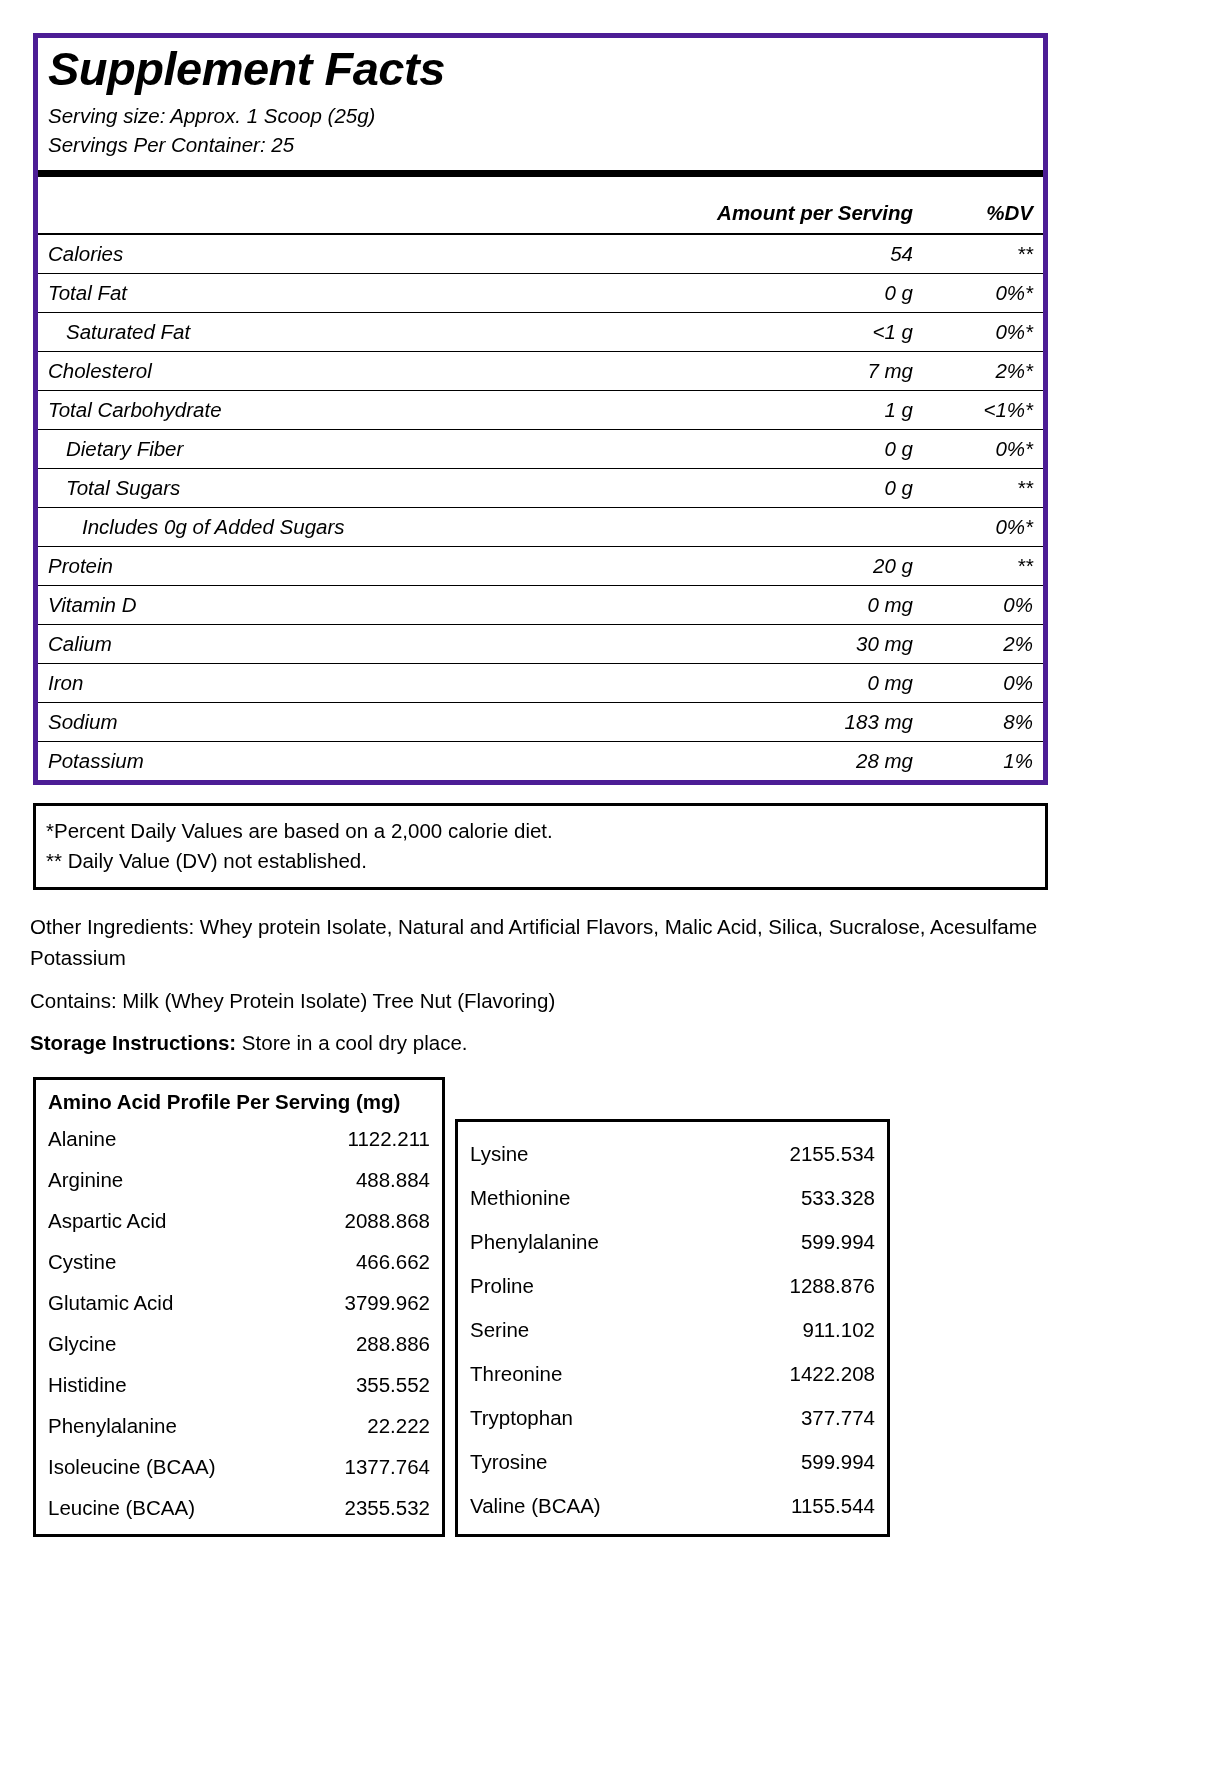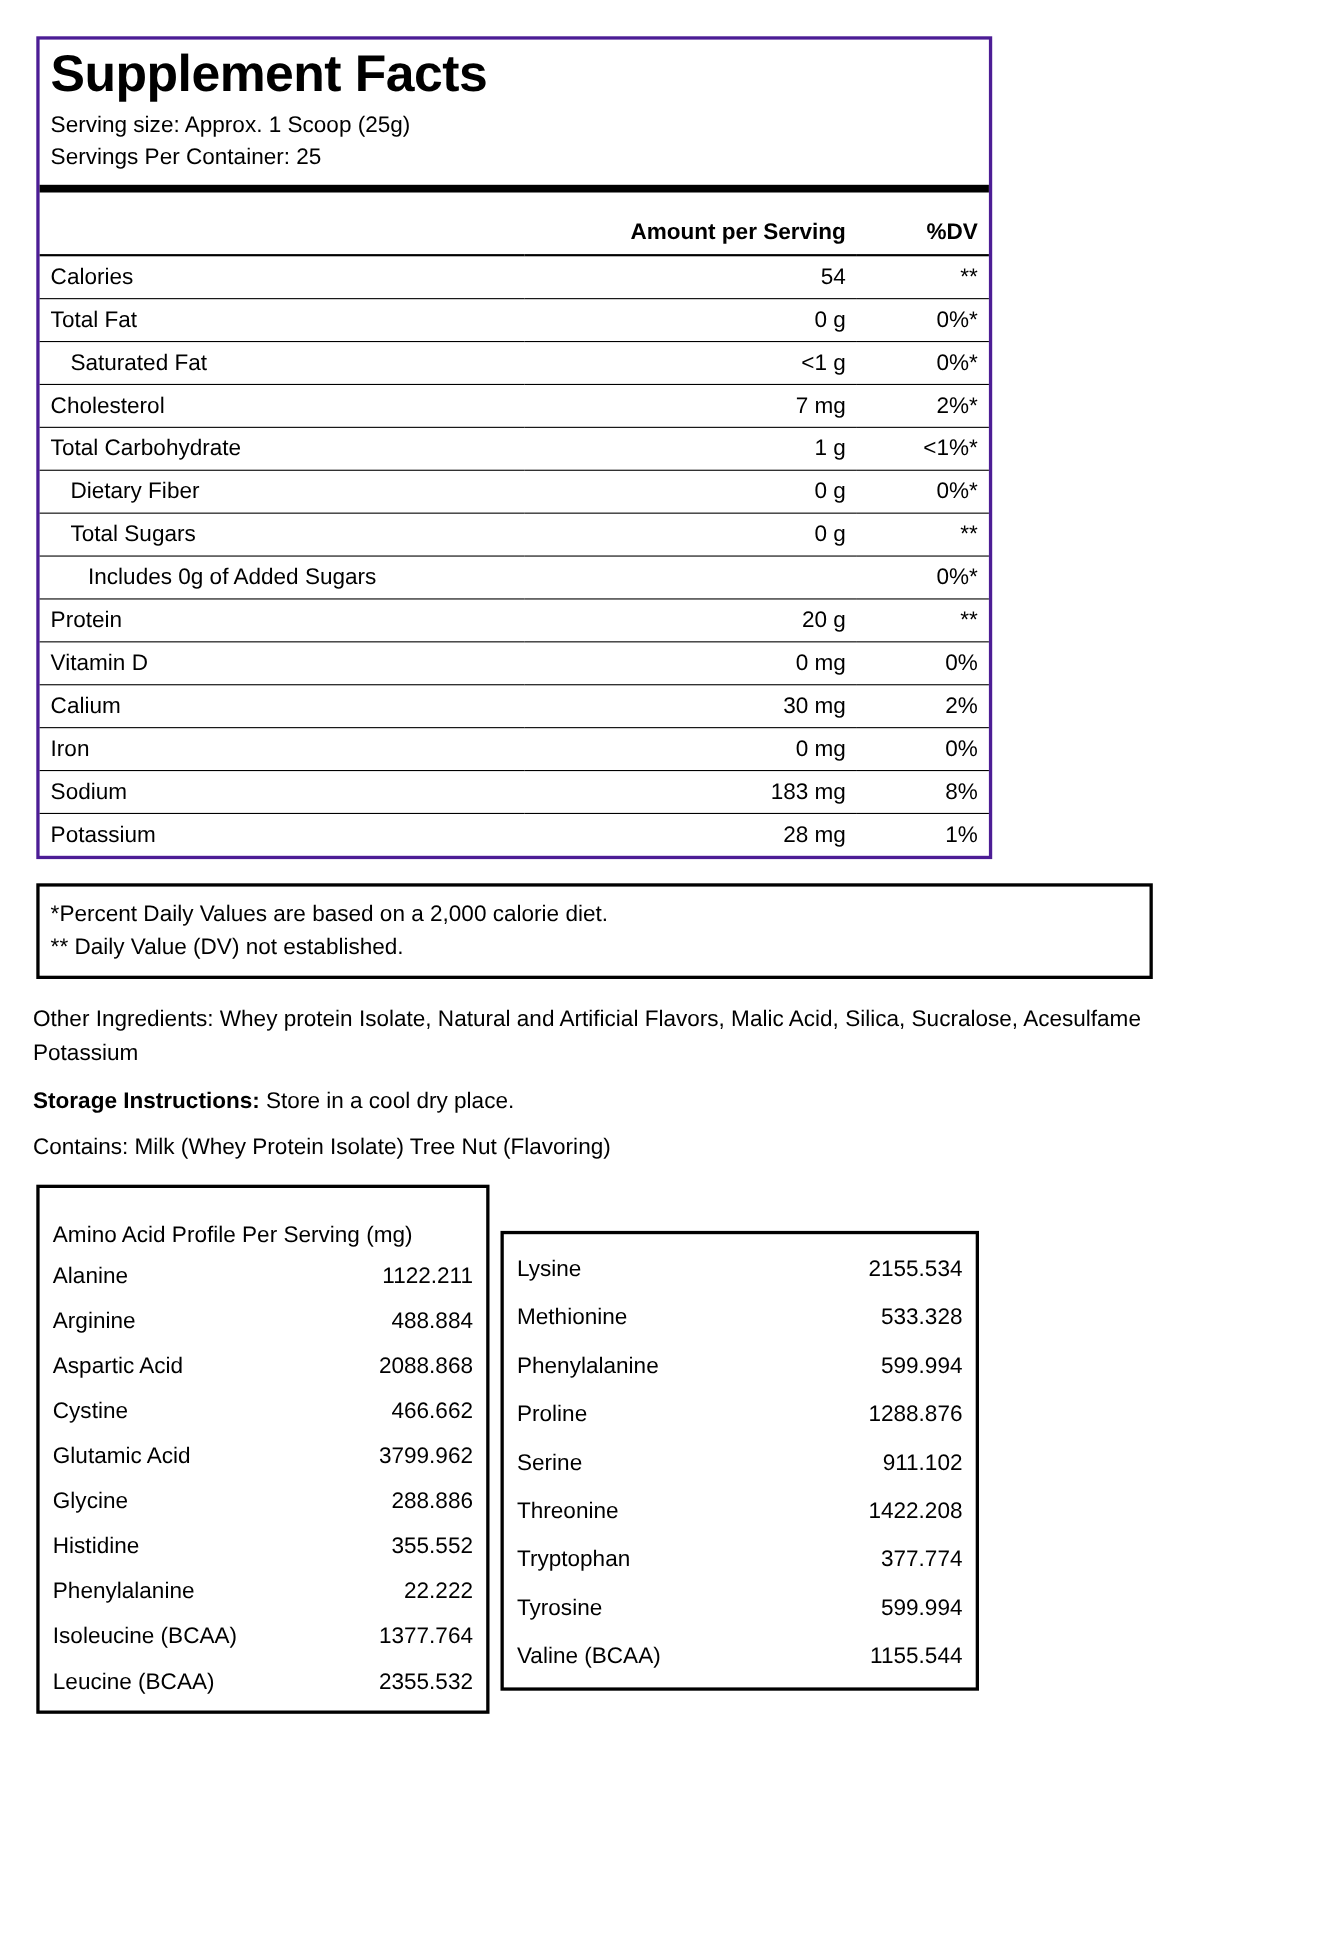--- a/index.html
+++ b/index.html
@@ -14,23 +14,24 @@
     color: #000000;
     position: relative;
     overflow: hidden;
   }
 
   
   .sf-panel {
     position: absolute;
     left: 33px;
     top: 33px;
-    width: 869px;
-    border: 3px solid #4c1d95;
+    width: 1015px;
+    border: 5px solid #4c1d95;
     background: #fff;
+    font-style: italic;
   }
   .sf-head {
     padding: 6px 10px 8px 10px;
   }
   .sf-title {
     font-size: 47px;
     font-weight: bold;
     line-height: 1.08;
     letter-spacing: -0.5px;
     margin: 0 0 6px 0;
@@ -111,24 +112,23 @@
     left: 33px;
     top: 1077px;
     width: 412px;
   }
   .aa-right {
     left: 455px;
     top: 1119px;
     width: 435px;
   }
   .aa-title {
-    font-weight: normal;
+    font-weight: bold;
     font-size: 20.5px;
     padding: 10px 12px 4px 12px;
-    margin-top: 21px;
   }
   .aa-list { padding: 0 12px 6px 12px; }
   .aa-right .aa-list { padding-top: 10px; }
   .aa-row {
     display: flex;
     justify-content: space-between;
     align-items: baseline;
     padding: 8.5px 0;
     white-space: nowrap;
   }
@@ -231,22 +231,22 @@
   </table>
 </div>
 
 <div class="footnote-panel">
   <div>*Percent Daily Values are based on a 2,000 calorie diet.</div>
   <div>** Daily Value (DV) not established.</div>
 </div>
 
 <div class="ingredients">
   <p>Other Ingredients: Whey protein Isolate, Natural and Artificial Flavors, Malic Acid, Silica, Sucralose, Acesulfame Potassium</p>
+  <p>Contains: Milk (Whey Protein Isolate) Tree Nut (Flavoring)</p>
   <p><span class="bold">Storage Instructions:</span><span> Store in a cool dry place.</span></p>
-  <p>Contains: Milk (Whey Protein Isolate) Tree Nut (Flavoring)</p>
 </div>
 
 <div class="aa-box aa-left">
   <div class="aa-title">Amino Acid Profile Per Serving (mg)</div>
   <div class="aa-list" id="aa-left-list">
       <div class="aa-row">
         <span class="aa-name">Alanine</span>
         <span class="aa-val">1122.211</span>
       </div>
       <div class="aa-row">

